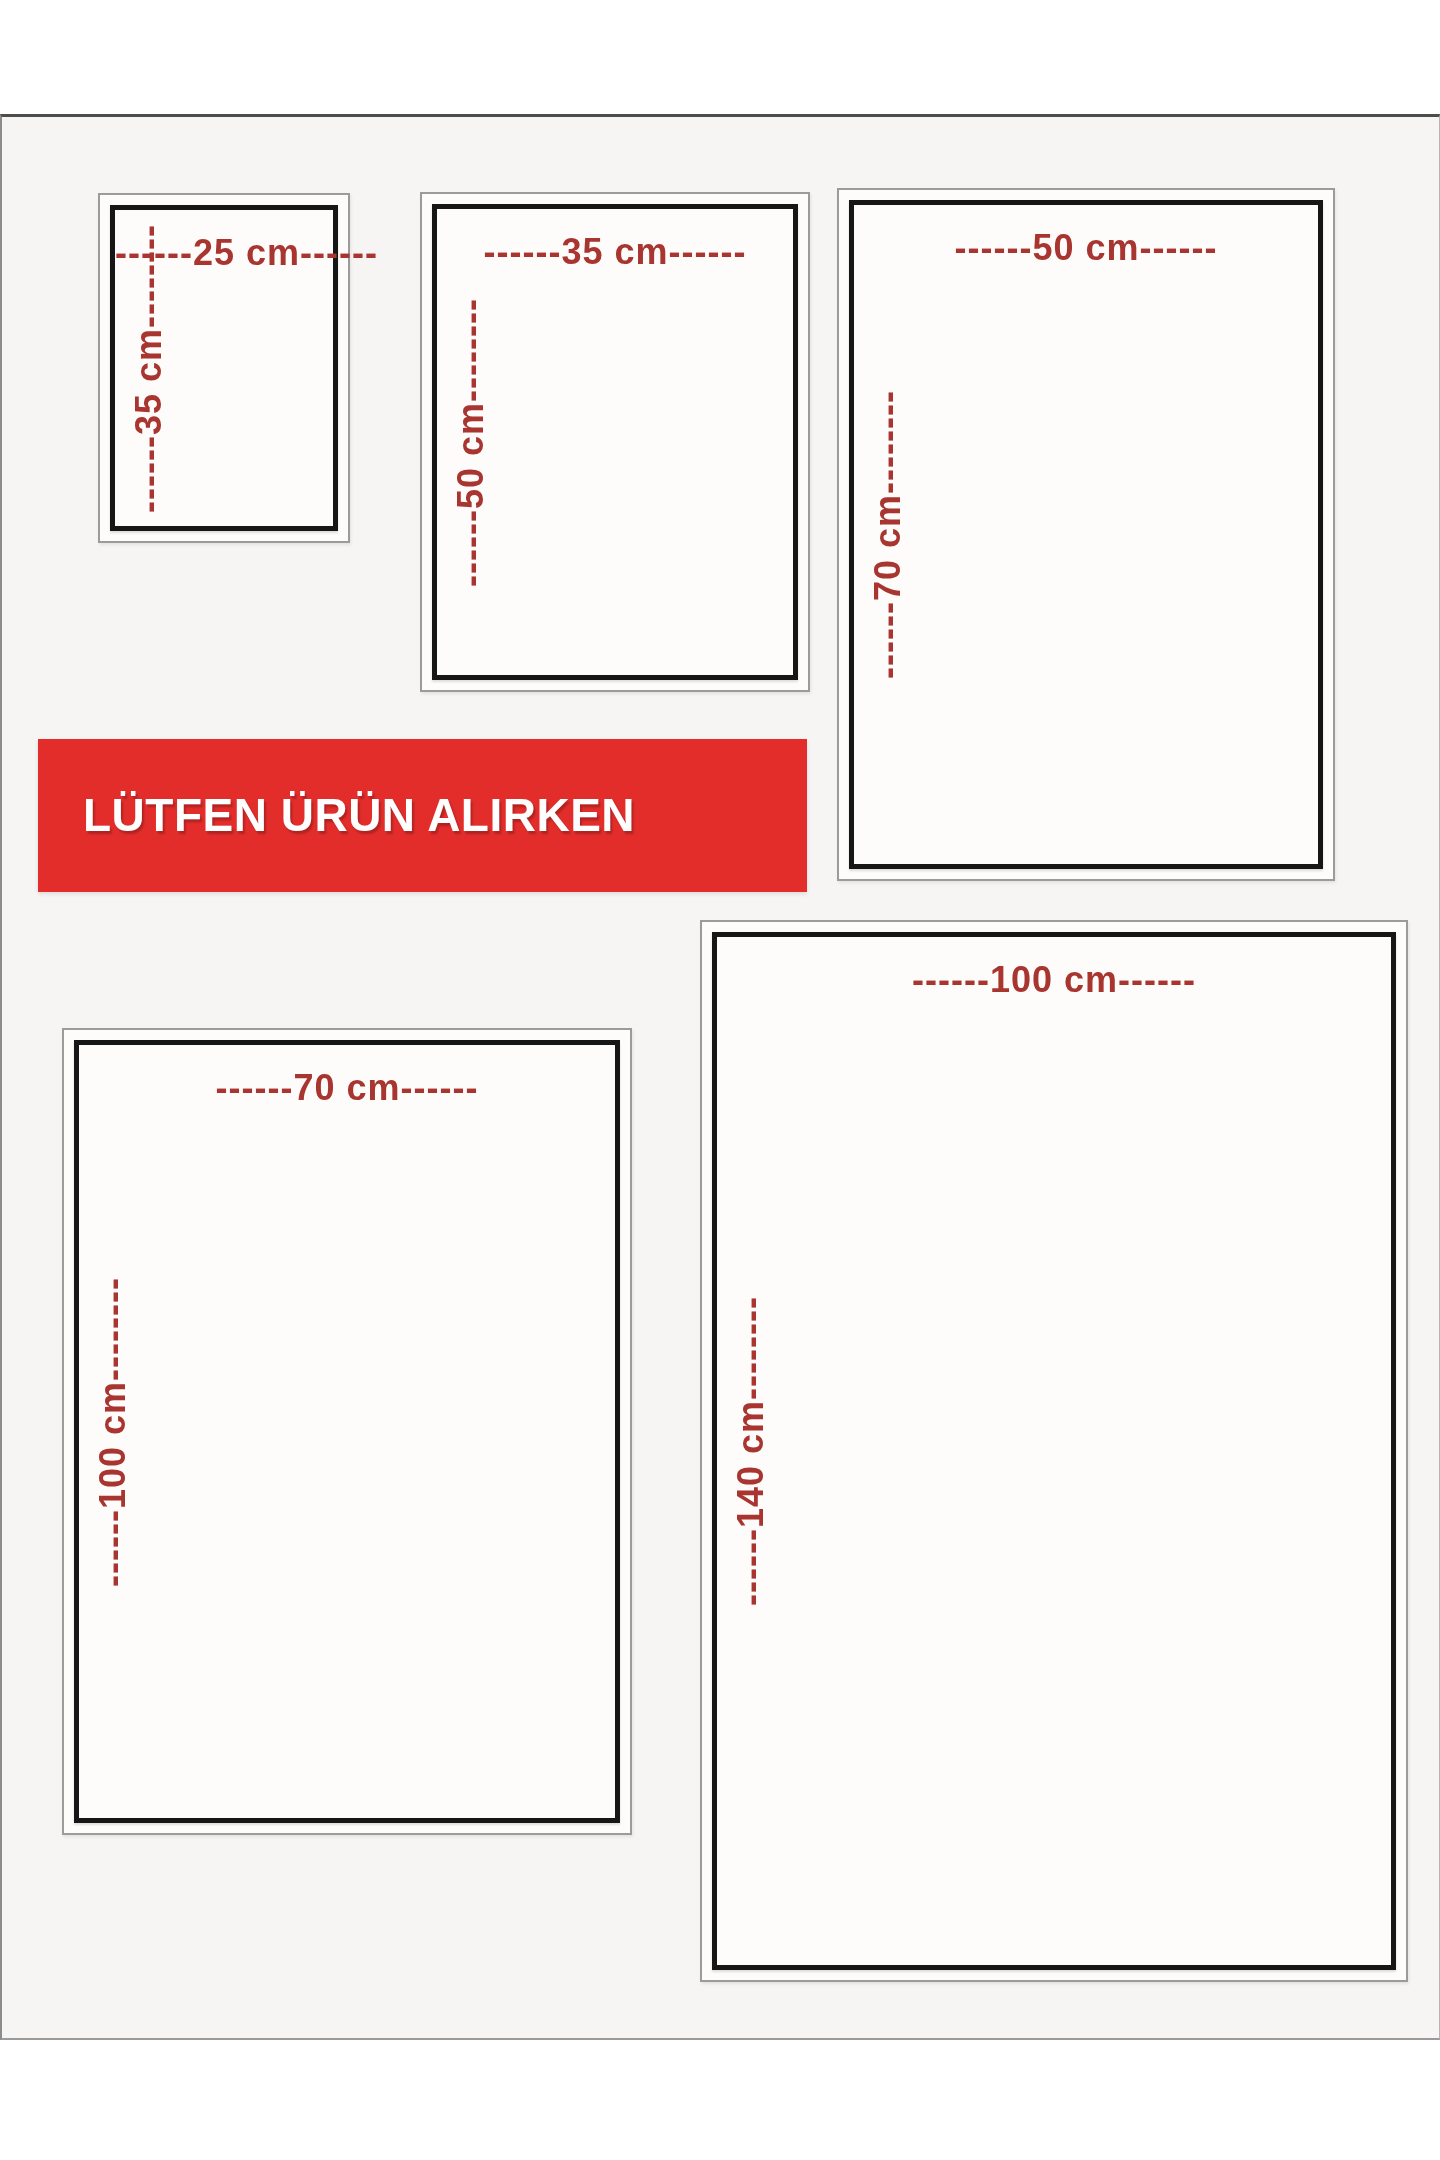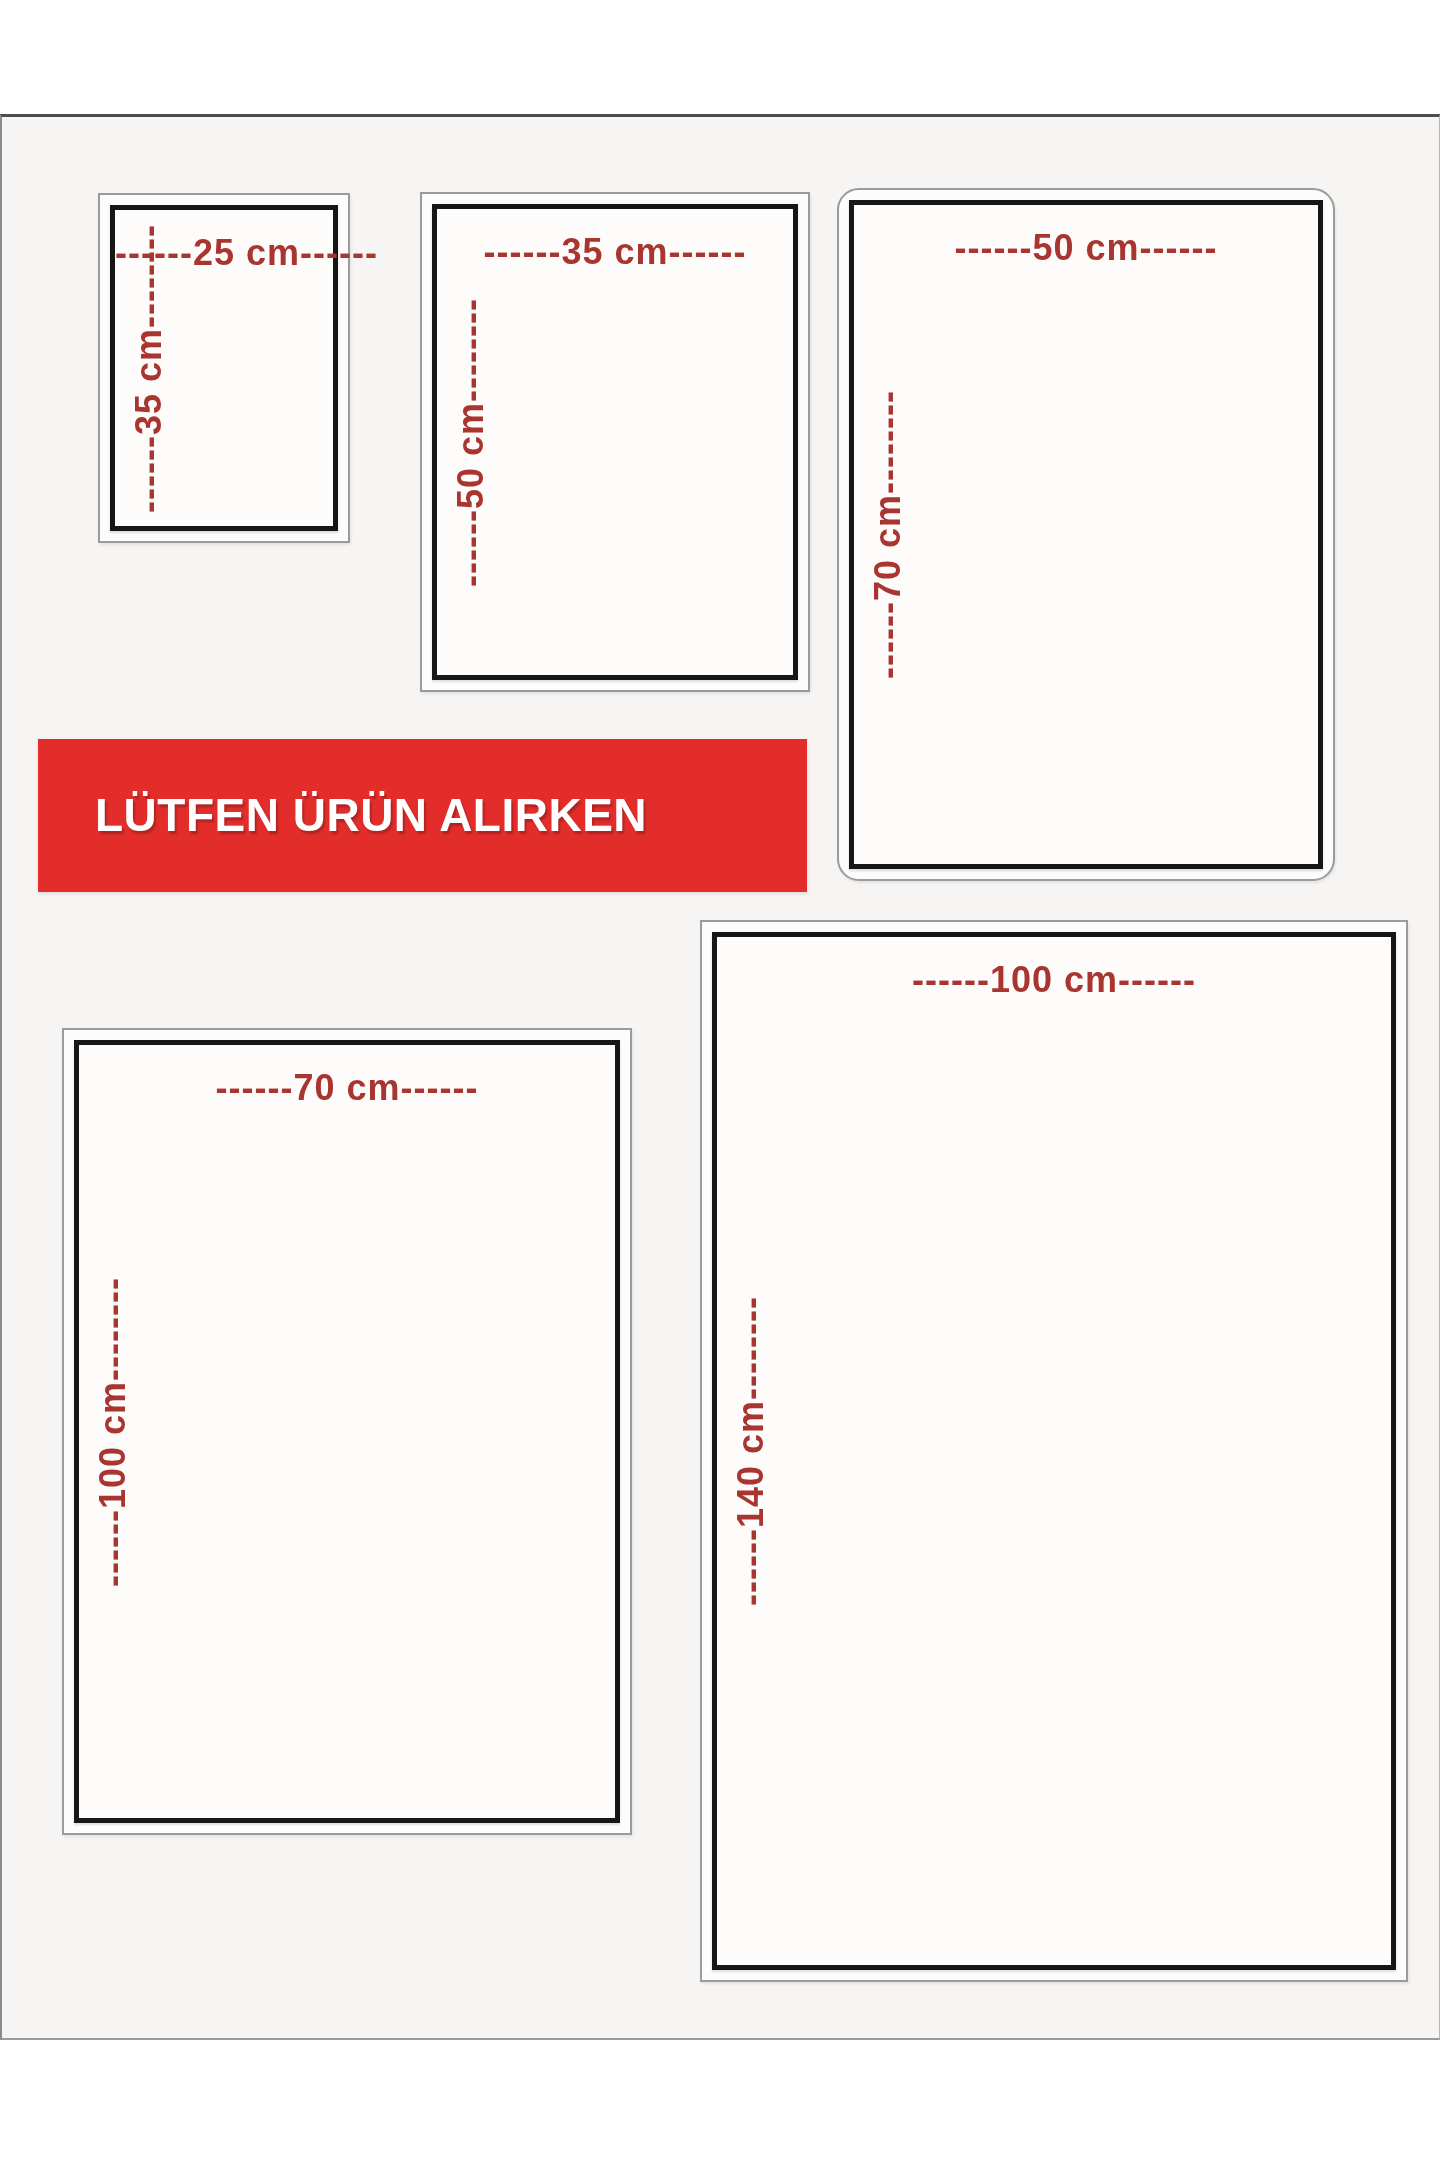--- a/index.html
+++ b/index.html
@@ -67,36 +67,36 @@
     font-weight: bold;
     font-size: 36px;
     letter-spacing: 1px;
     line-height: 1;
     color: var(--dimension-label, #a8352f);
     white-space: nowrap;
   }
 
   .box-25  { left:  98px; top:  193px; width: 252px; height:  350px; }
   .box-35  { left: 420px; top:  192px; width: 390px; height:  500px; }
-  .box-50  { left: 837px; top:  188px; width: 498px; height:  693px; border-radius: 22px; }
+  .box-50  { left: 837px; top:  188px; width: 498px; height:  693px; }
   .box-70  { left:  62px; top: 1028px; width: 570px; height:  807px; }
   .box-100 { left: 700px; top:  920px; width: 708px; height: 1062px; }
 
   
   .notice-banner {
     position: absolute;
     left: 38px; top: 739px;
     width: 769px; height: 153px;
     box-sizing: border-box;
     background: var(--banner-bg, #e22d2b);
     color: var(--banner-text, #ffffff);
     display: flex;
     flex-direction: column;
     justify-content: center;
-    padding-left: 57px;
+    padding-left: 45px;
     font-weight: bold;
     font-size: 46px;
     letter-spacing: 0.5px;
     line-height: 1.58;
     text-shadow: 2px 3px 2px rgba(0,0,0,0.22);
     box-shadow: 0 2px 4px rgba(0,0,0,0.10);
     white-space: nowrap;
     gap: 24px;
   }
 </style>

